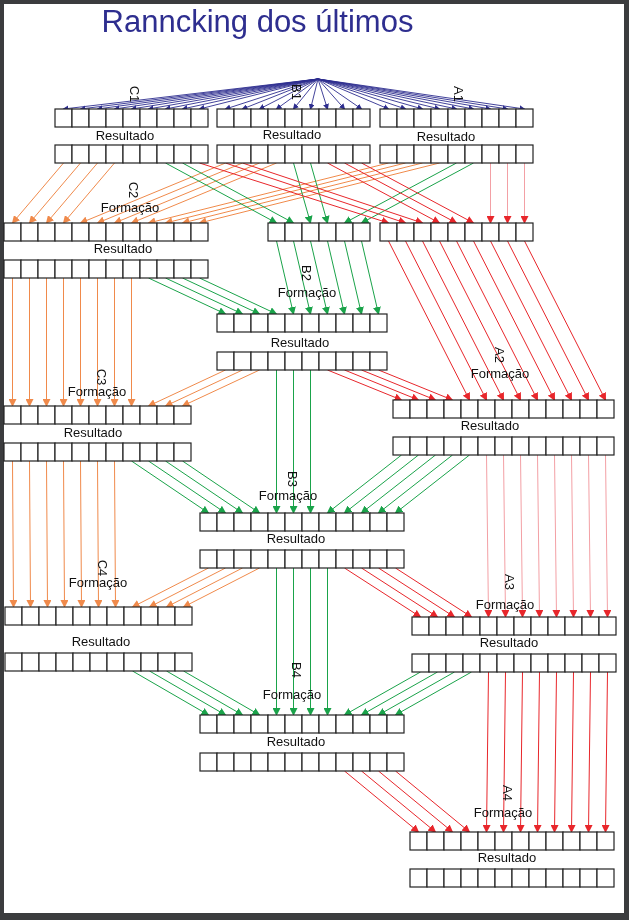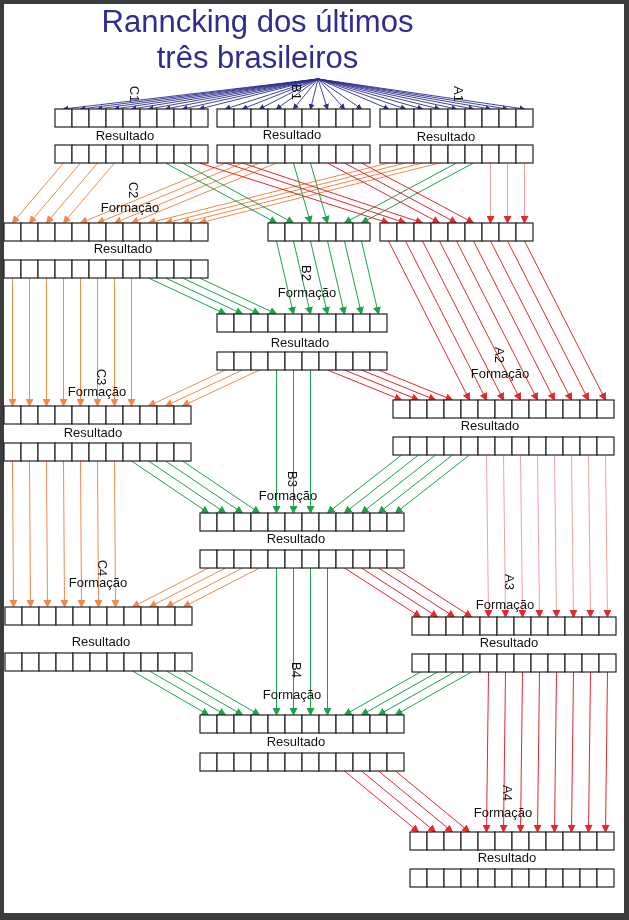--- a/index.html
+++ b/index.html
@@ -16,21 +16,20 @@
   #diagram { position: absolute; left: 0; top: 0; width: 629px; height: 920px; }
   .lbl { font-family: "Liberation Sans", sans-serif; font-size: 13px; fill: #111; }
   .cell { fill: #ffffff; stroke: #222; stroke-width: 1.2; }
 </style>
 </head>
 <body>
 
 <div id="page"></div>
 <h1 id="title">
   <span>Ranncking dos últimos</span><br>
-  <span>três brasileiros</span>
 </h1>
 
 <svg id="diagram" xmlns="http://www.w3.org/2000/svg" width="629" height="920">
   <defs>
     <marker id="mk-root" markerWidth="6" markerHeight="6" refX="5" refY="3" orient="auto" markerUnits="userSpaceOnUse">
         <path d="M0,0 L6,3 L0,6 z" fill="#2e2e8f"></path>
       </marker>
     <marker id="mk-C" markerWidth="8" markerHeight="8" refX="7" refY="4" orient="auto" markerUnits="userSpaceOnUse">
         <path d="M0,0 L8,4 L0,8 z" fill="#f08a4b"></path>
       </marker>

